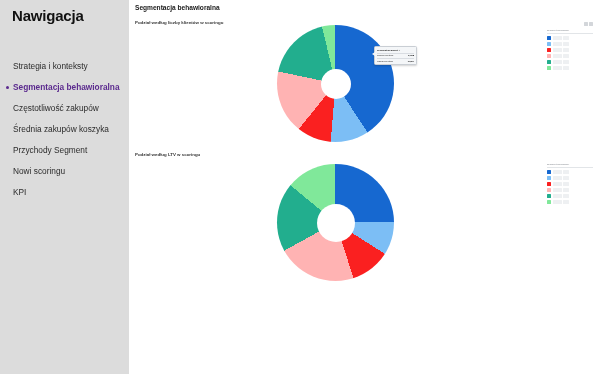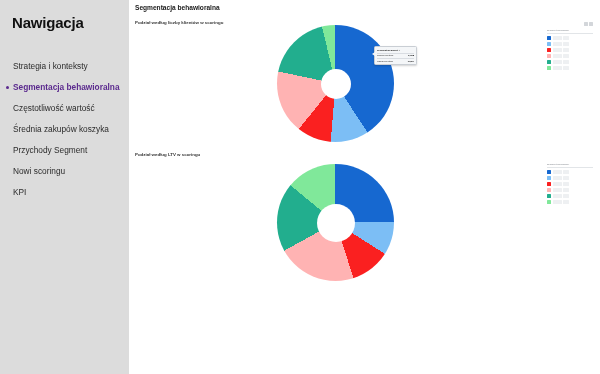--- a/index.html
+++ b/index.html
@@ -10,21 +10,21 @@
     -webkit-font-smoothing:antialiased;
   }
   .app{position:relative;width:600px;height:374px;}
 
   
   .sidebar{
     position:absolute;left:0;top:0;width:129px;height:374px;
     background:#dcdcdc;
   }
   .nav-title{
-    position:absolute;left:12px;top:14px;
+    position:absolute;left:12px;top:7px;
     font-size:15px;font-weight:bold;color:#111111;
     letter-spacing:-0.2px;
   }
   .nav-list{
     position:absolute;left:0;top:56px;width:129px;
   }
   .nav-item{
     position:relative;
     height:21px;line-height:21px;
     padding-left:13px;
@@ -129,21 +129,21 @@
 </head>
 <body>
 
 <div class="app">
 
   <div class="sidebar">
     <div class="nav-title">Nawigacja</div>
     <div class="nav-list">
         <div class="nav-item"><span>Strategia i konteksty</span></div>
         <div class="nav-item active"><span class="nav-bullet"></span><span>Segmentacja behawioralna</span></div>
-        <div class="nav-item"><span>Częstotliwość wartość</span></div>
+        <div class="nav-item"><span>Częstotliwość zakupów</span></div>
         <div class="nav-item"><span>Średnia zakupów koszyka</span></div>
         <div class="nav-item"><span>Przychody Segment</span></div>
         <div class="nav-item"><span>Nowi scoringu</span></div>
         <div class="nav-item"><span>KPI</span></div>
       </div>
   </div>
 
   <div class="main">
 
     <div class="section-title">Segmentacja behawioralna</div>

